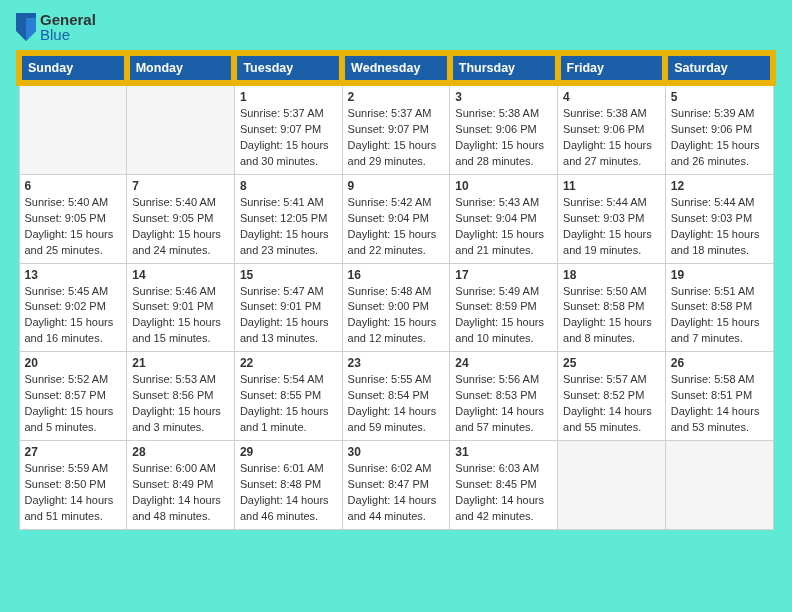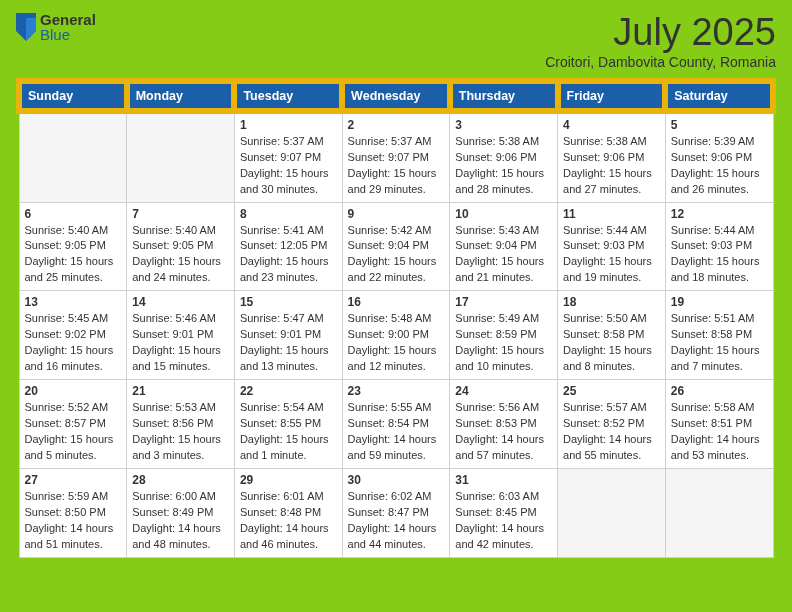--- a/index.html
+++ b/index.html
@@ -6,21 +6,21 @@
     body {
       font-family: Arial, sans-serif;
       background: #fff;
       width: 792px;
       height: 612px;
       overflow: hidden;
     }
     .page {
       width: 792px;
       height: 612px;
-      background: #84cc16;
+      background: #5eead4;
       padding: 12px 16px 10px 16px;
     }
     .header {
       display: flex;
       justify-content: space-between;
       align-items: flex-start;
       margin-bottom: 8px;
     }
     .logo {
       display: flex;
@@ -104,24 +104,20 @@
   <div class="header">
     <div class="logo">
       <svg class="logo-icon" viewBox="0 0 20 28" xmlns="http://www.w3.org/2000/svg">
         <polygon points="0,0 20,0 20,18 10,28 0,18" fill="#1a5fa8"></polygon>
         <polygon points="10,5 20,5 20,18 10,28" fill="#2a7fd4"></polygon>
       </svg>
       <div class="logo-text">
         <span class="logo-general">General</span>
         <span class="logo-blue">Blue</span>
       </div>
-    </div>
-    <div class="title-block">
-      <div class="month-title">July 2025</div>
-      <div class="subtitle">Croitori, Dambovita County, Romania</div>
     </div>
   </div>
 
   <table class="calendar">
     <thead>
       <tr>
         <th>Sunday</th>
         <th>Monday</th>
         <th>Tuesday</th>
         <th>Wednesday</th>

